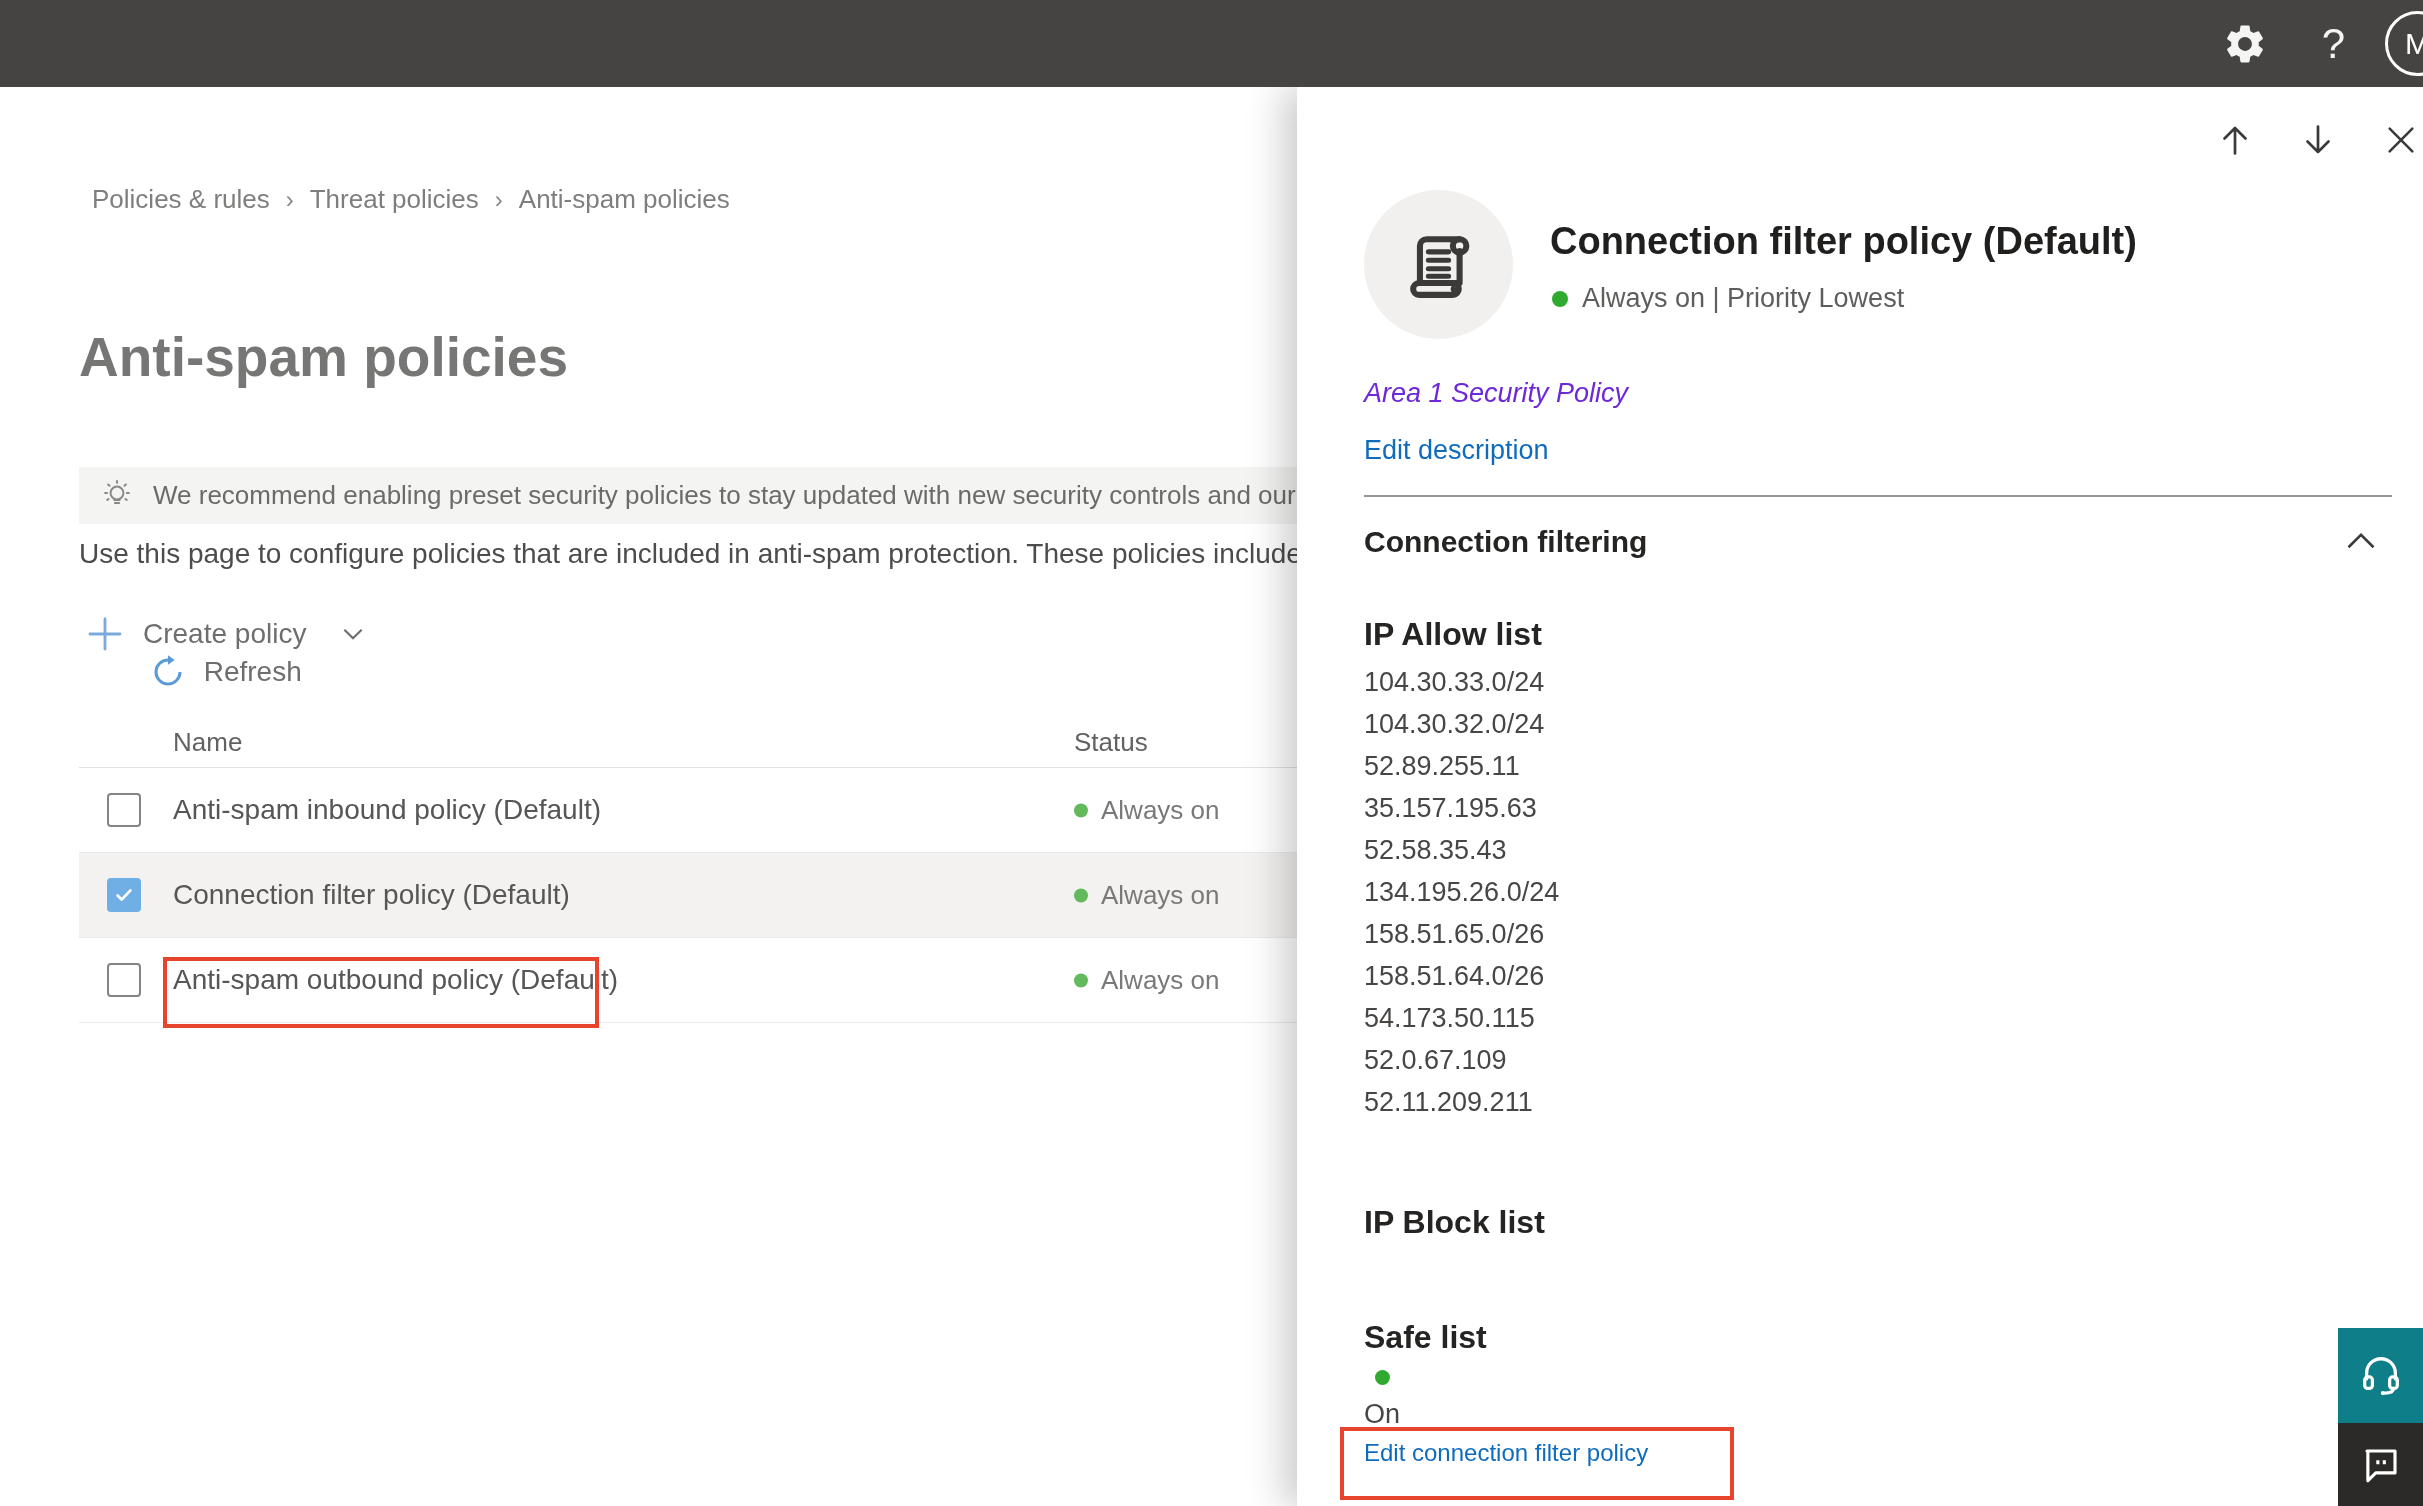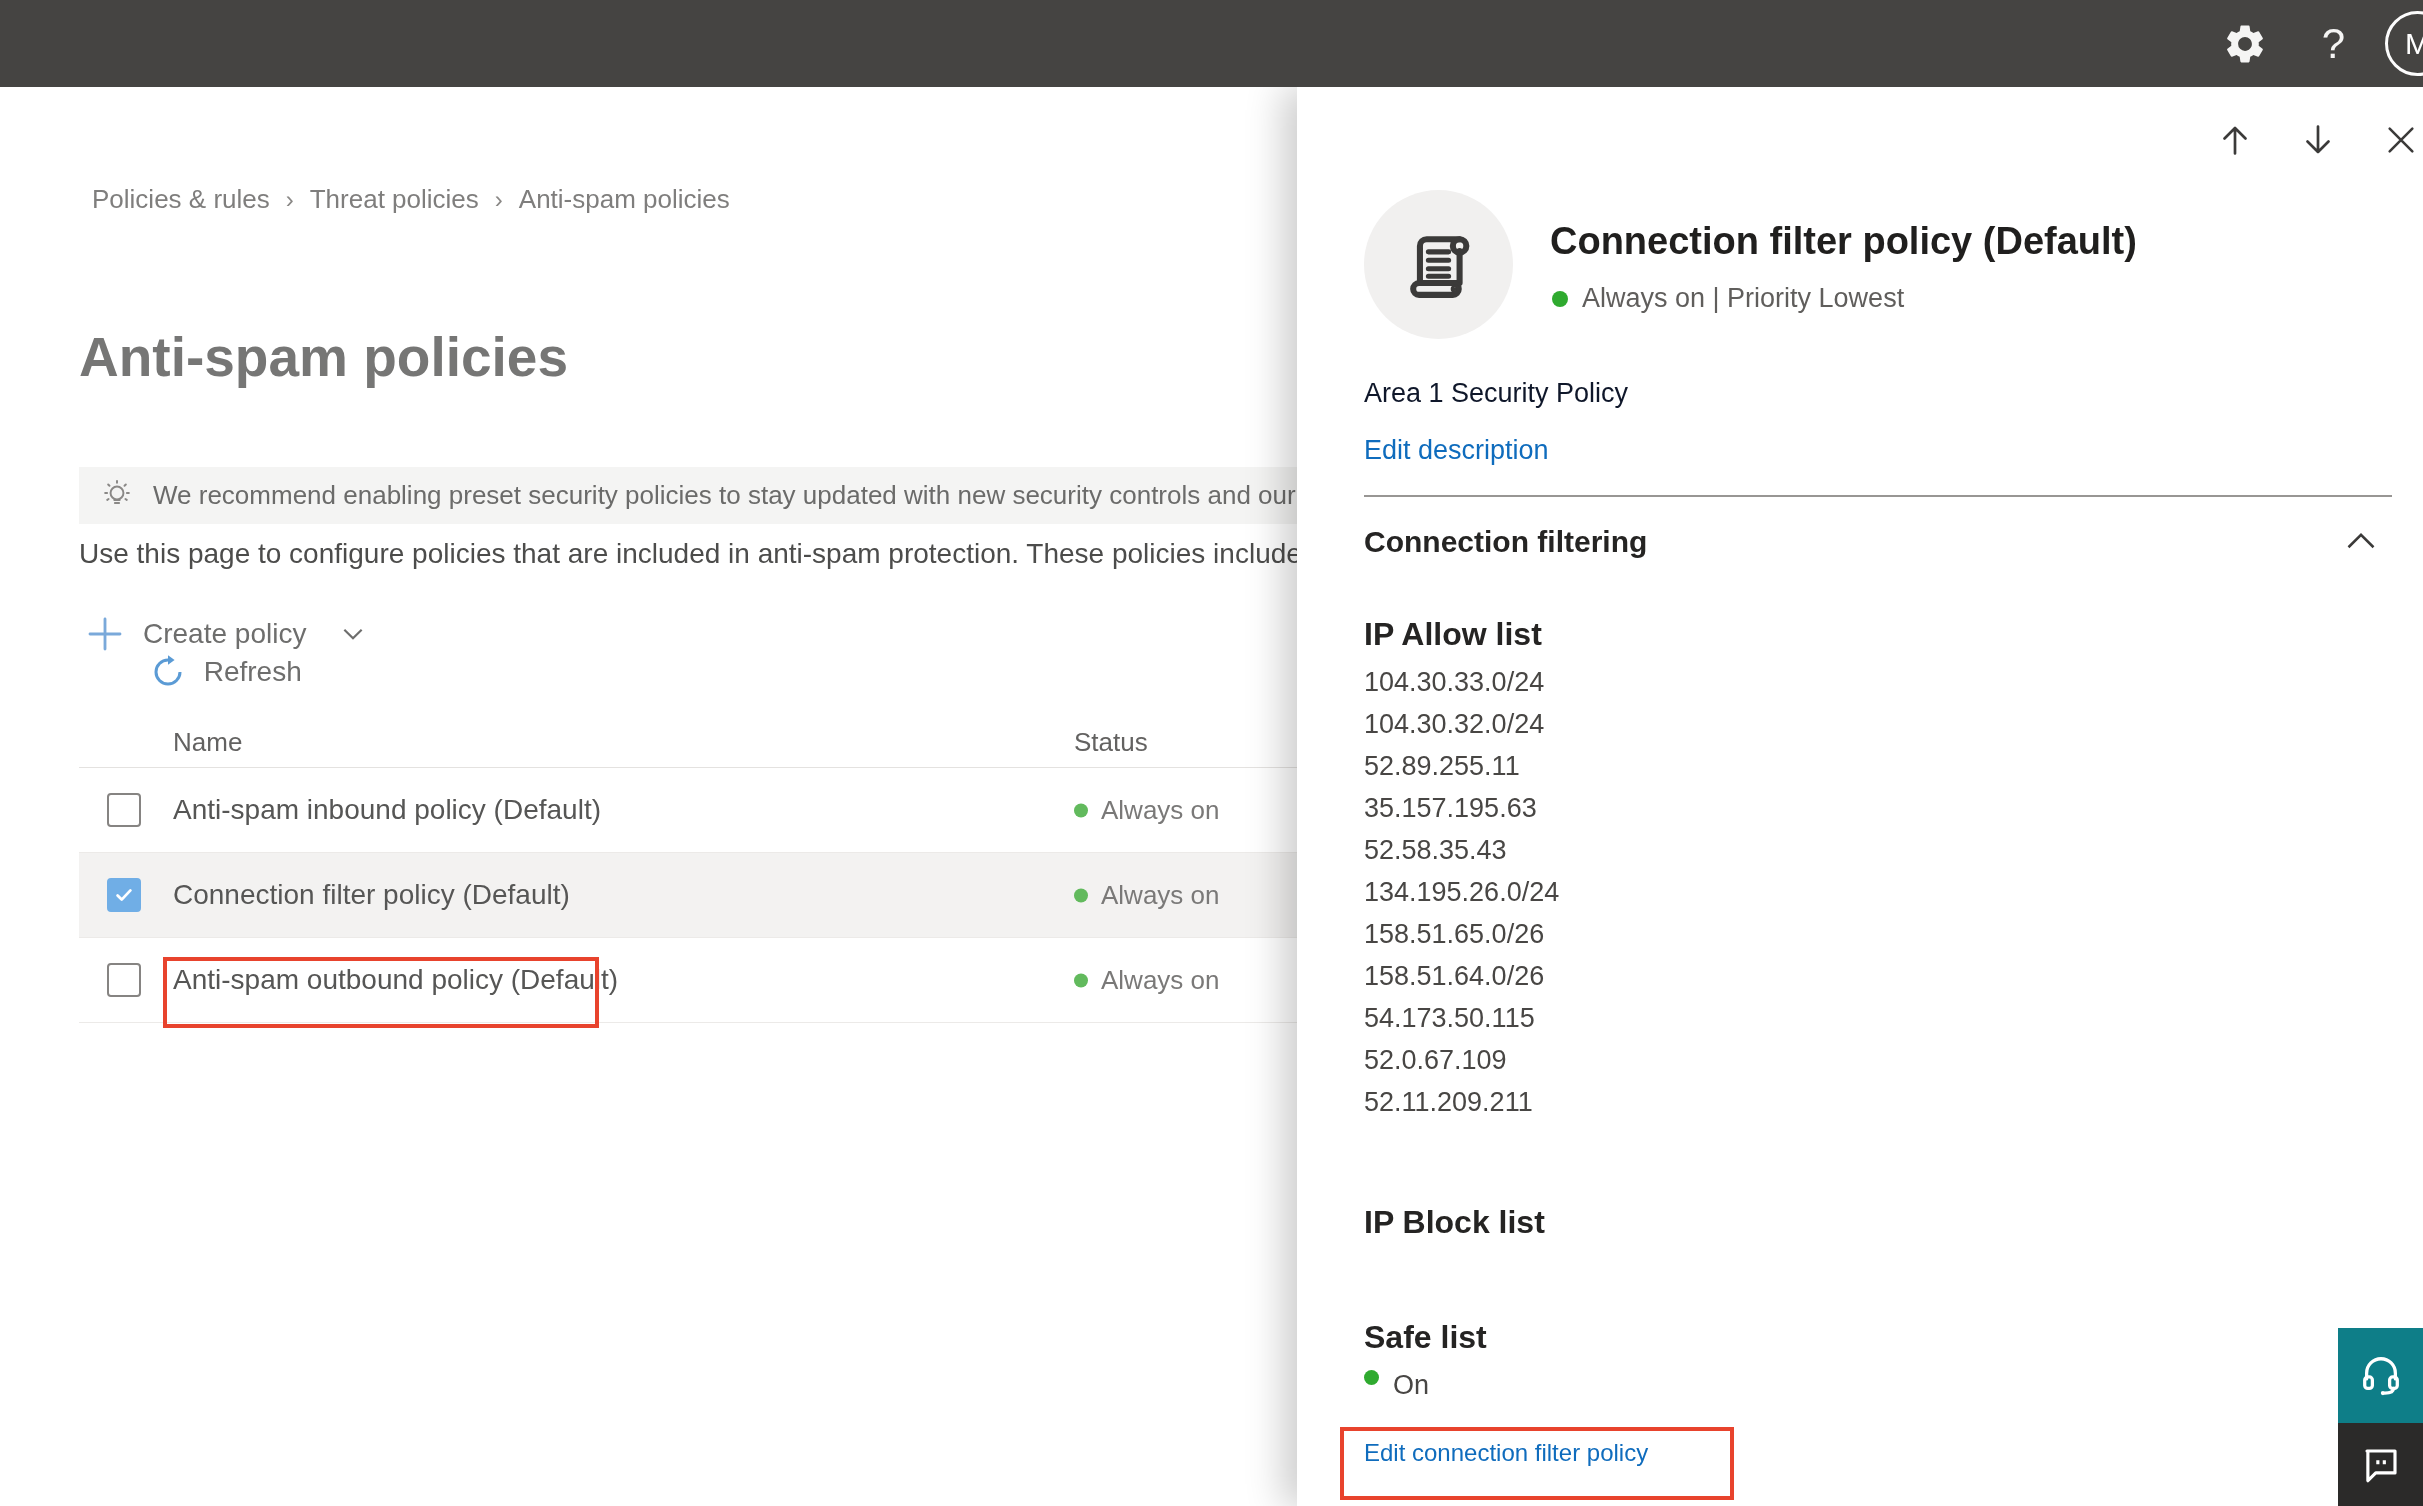--- a/index.html
+++ b/index.html
@@ -81,37 +81,37 @@
   .panel-nav .nav-btn { width:38px; height:38px; display:flex; align-items:center; justify-content:center; cursor:pointer; }
 
   .policy-avatar { position:absolute; left:67px; top:103px; width:149px; height:149px;
     border-radius:50%; background:#f1f0ef; display:flex; align-items:center; justify-content:center; }
 
   .fly-title { position:absolute; left:253px; top:133px; font-size:38px; font-weight:700; color:#201f1e; }
   .fly-status { position:absolute; left:255px; top:196px; display:flex; align-items:center; gap:14px;
     font-size:27px; color:#605e5c; }
   .dot-lg { width:16px; height:16px; border-radius:50%; background:#2faa2f; flex:none; }
 
-  .fly-area  { position:absolute; left:67px; top:291px; font-size:27px; color:#0f172a; }
+  .fly-area  { position:absolute; left:67px; top:291px; font-size:27px; color:#6d28d9;font-style:italic; }
   .fly-link  { position:absolute; left:67px; font-size:27px; color:#0f6cbd; cursor:pointer; }
   .fly-link.edit-desc { top:348px; }
   .fly-hr { position:absolute; left:67px; top:408px; width:1028px; height:0; border-top:2px solid #989694; }
 
   .fly-section-head { position:absolute; left:67px; top:438px; font-size:30px; font-weight:700; color:#252423; }
   .chev-up { position:absolute; right:48px; top:444px; cursor:pointer; }
 
   .fly-sub { position:absolute; left:67px; font-size:32px; font-weight:700; color:#252423; }
   .sub-allow { top:529px; }
   .sub-block { top:1117px;text-align:center; }
   .sub-safe  { top:1232px; }
 
   .ip-list { position:absolute; left:67px; top:574px; font-size:27px; color:#484644; line-height:42px; list-style:none; }
 
-  .safe-on { position:absolute; left:67px; top:1283px; display:flex; align-items:flex-start; gap:14px;
-    font-size:27px; color:#484644; }
+  .safe-on { position:absolute; left:67px; top:1283px; display:flex; align-items:center; gap:14px;
+    font-size:27px; color:#484644;flex-direction:column; }
   .dot-sm { width:15px; height:15px; border-radius:50%; background:#2faa2f; flex:none; }
 
   .fly-link.edit-policy { top:1352px; font-size:24px;text-align:center; }
 
   
   .corner { position:absolute; left:2338px; width:85px; display:flex; align-items:center; justify-content:center;
     z-index:30; cursor:pointer; }
   .corner.support  { top:1328px; height:95px; background:#0e7e88; }
   .corner.feedback { top:1423px; height:84px; background:#2b2a29; }
 </style>

